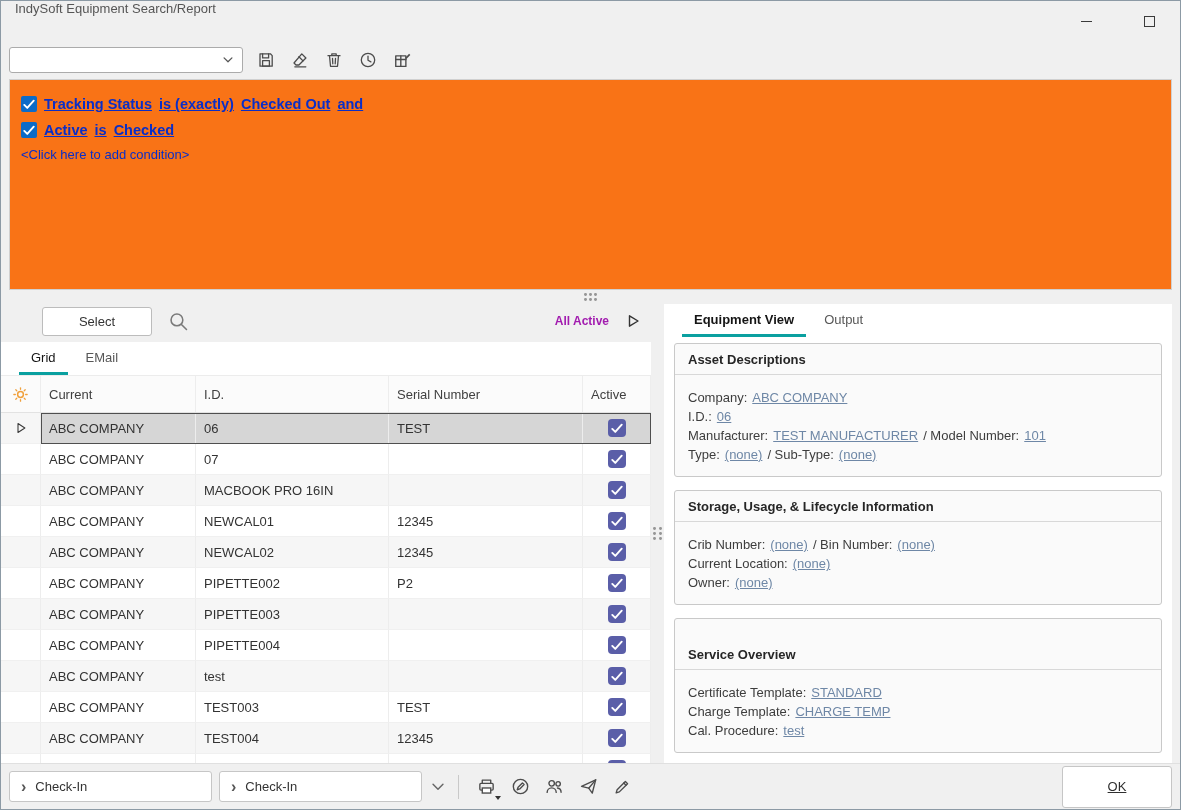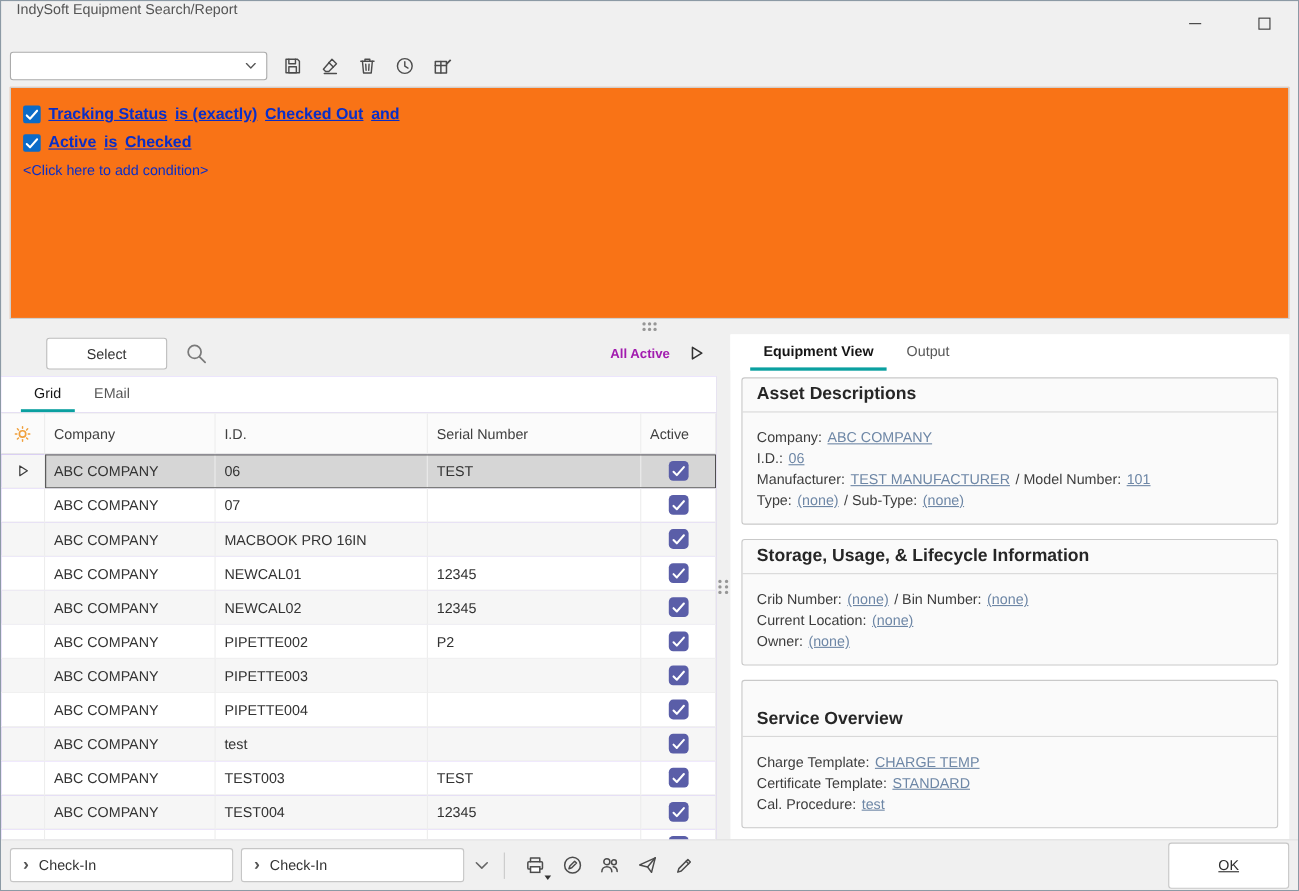--- a/index.html
+++ b/index.html
@@ -80,21 +80,21 @@
   .trow.selected::after { content:""; position:absolute; left:40px; top:0; right:0; bottom:0;
                           border:1.5px solid #4f4f4f; pointer-events:none; }
 
   
   .right { flex:1; background:#fff; display:flex; flex-direction:column; min-width:0; }
   .detail-sections { flex:1; display:flex; flex-direction:column; gap:13px; padding:6px 10px 10px;
                      min-height:0; overflow:hidden; }
   .group { border:1px solid #c9c9c9; border-radius:3px; background:#fafafa; display:flex; flex-direction:column; }
   .group:last-child { flex:1;justify-content:flex-end; }
   .group-header { height:31px; flex:none; display:flex; align-items:center; padding:0 13px;
-                  border-bottom:1px solid #d8d8d8; font-size:16px; font-weight:bold; color:#262626; }
+                  border-bottom:1px solid #d8d8d8; font-size:13px; font-weight:bold; color:#262626; }
   .group-body { padding:13px 13px 12px; }
   .dline { display:flex; align-items:center; gap:5px; height:19px; font-size:13px; }
   .dlabel { color:#3d3d3d; }
   .detail-link { color:var(--detail-link,#6e87a6); text-decoration:underline; cursor:pointer; white-space:nowrap; }
 
   
   .bottombar { height:46px; flex:none; background:#f0f0f0; border-top:1px solid #e0e0e0;
                display:flex; align-items:center; gap:7px; padding:0 8px; }
   .action-btn { width:203px; height:31px; background:#fff; border:1px solid #c6c6c6; border-radius:3px;
                 display:flex; align-items:center; gap:9px; padding:0 11px; font-size:13px; color:#333;
@@ -258,21 +258,21 @@
                     <line x1="0.9" y1="8" x2="2.5" y2="8"></line>
                     <line x1="13.5" y1="8" x2="15.1" y2="8"></line>
                     <line x1="3" y1="3" x2="4.1" y2="4.1"></line>
                     <line x1="11.9" y1="11.9" x2="13" y2="13"></line>
                     <line x1="3" y1="13" x2="4.1" y2="11.9"></line>
                     <line x1="11.9" y1="4.1" x2="13" y2="2.9"></line>
                   </g>
                 </svg>
               </span>
             </div>
-            <div class="th-cell">Company</div>
+            <div class="th-cell">Current</div>
             <div class="th-cell">I.D.</div>
             <div class="th-cell">Serial Number</div>
             <div class="th-cell">Active</div>
           </div>
         <div class="tbody">
             <div class="trow selected">
               <div class="tcell gutter">
                 <span style="display: flex;">
                   <svg width="12" height="12" viewBox="0 0 14 14">
                     <path d="M3.5 1.8L11.5 7l-8 5.2z" fill="none" stroke="#3c3c3c" stroke-width="1.3" stroke-linejoin="round"></path>
@@ -495,26 +495,26 @@
               <div class="dline">
                 <span class="dlabel">Owner:</span>
                 <span class="detail-link">(none)</span>
               </div>
             </div>
           </div>
           <div class="group">
             <div class="group-header">Service Overview</div>
             <div class="group-body">
               <div class="dline">
+                <span class="dlabel">Certificate Template:</span>
+                <span class="detail-link">STANDARD</span>
+              </div>
+              <div class="dline">
                 <span class="dlabel">Charge Template:</span>
                 <span class="detail-link">CHARGE TEMP</span>
-              </div>
-              <div class="dline">
-                <span class="dlabel">Certificate Template:</span>
-                <span class="detail-link">STANDARD</span>
               </div>
               <div class="dline">
                 <span class="dlabel">Cal. Procedure:</span>
                 <span class="detail-link">test</span>
               </div>
             </div>
           </div>
         </div>
     </div>
 

